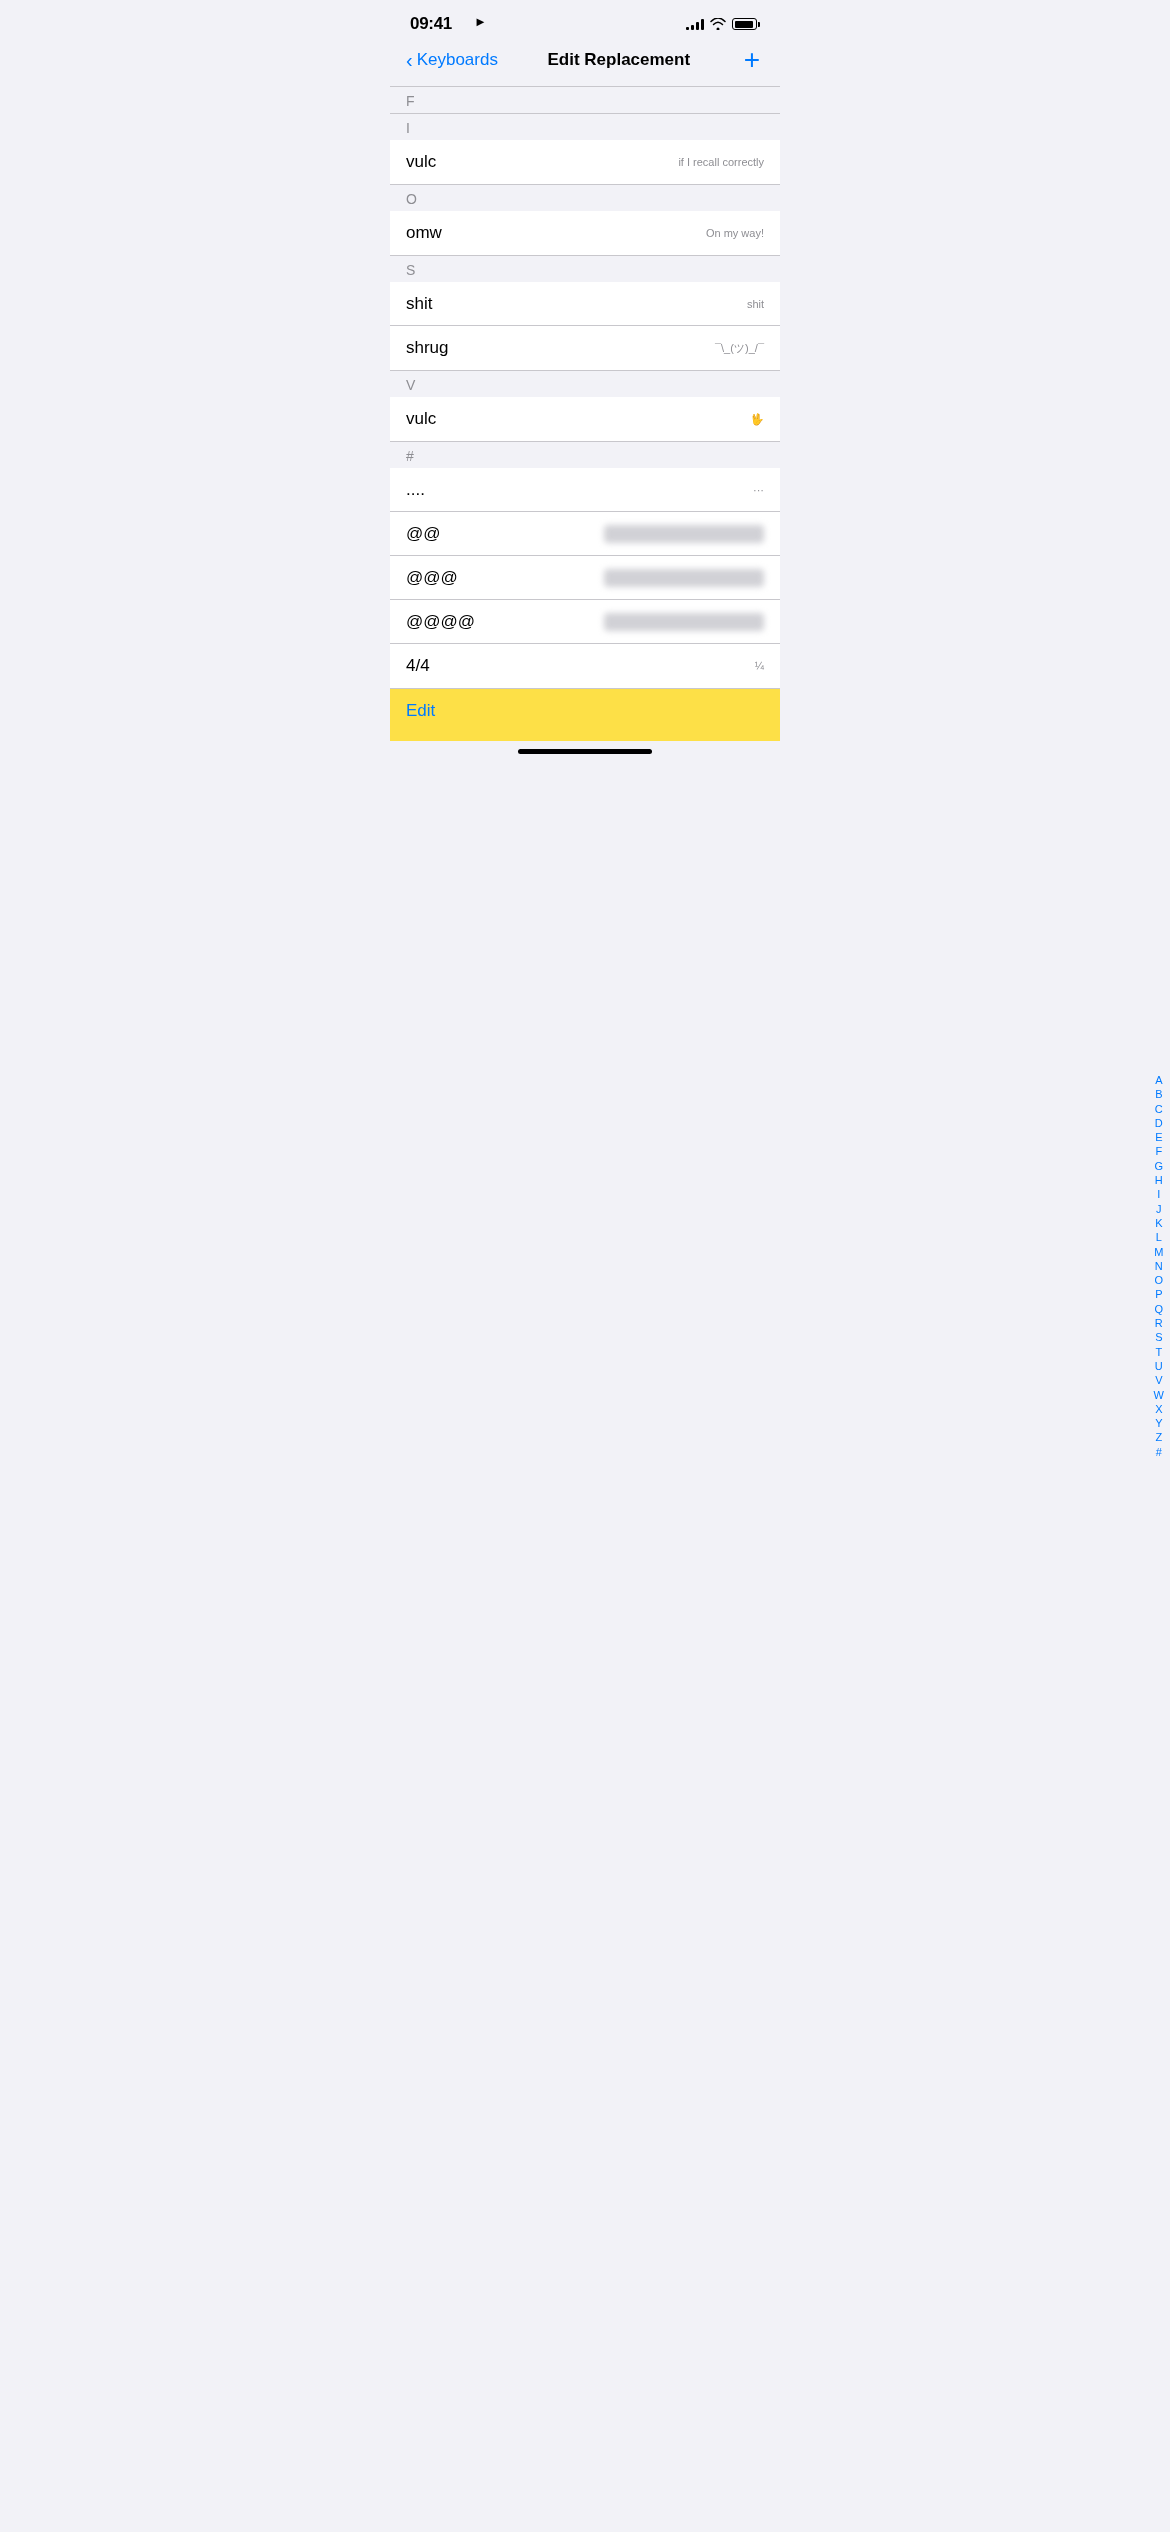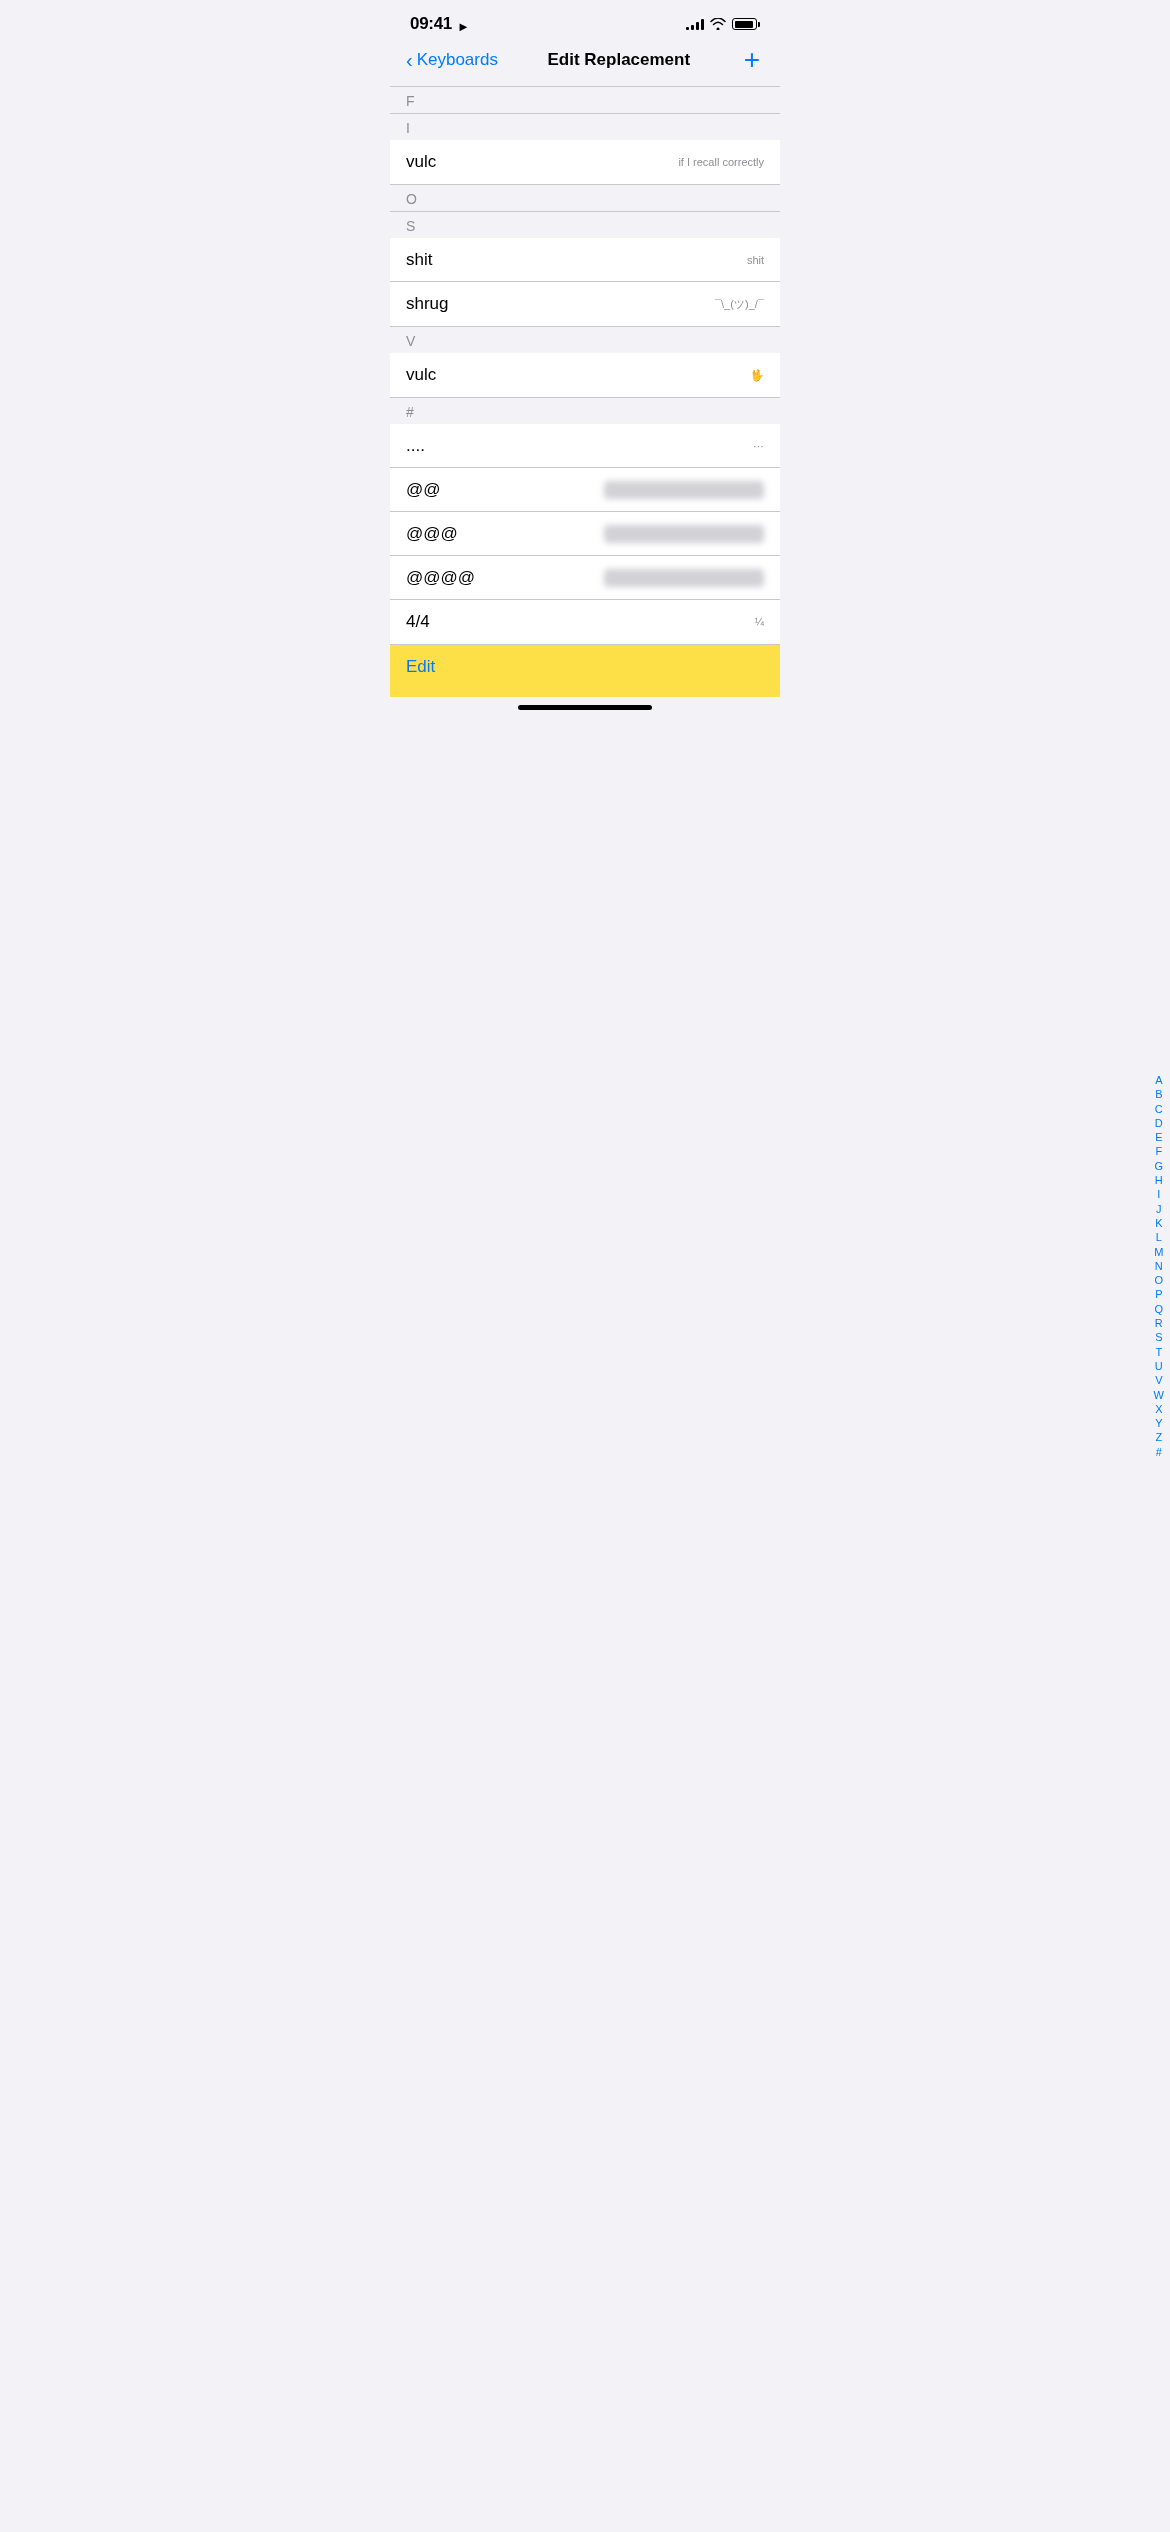--- a/index.html
+++ b/index.html
@@ -223,21 +223,21 @@
     }
 
     .nav-back-label {
       font-size: 17px;
     }
   </style>
 </head>
 <body>
 
 <div class="status-bar">
-  <div style="display:flex;align-items:flex-end;gap:5px;">
+  <div style="display:flex;align-items:flex-start;gap:22px;">
     <span class="status-time">09:41</span>
     <span style="font-size:13px;color:#000;">►</span>
   </div>
   <div class="status-icons">
     <div class="signal-bars">
       <span></span>
         <span></span>
         <span></span>
         <span></span>
     </div>
@@ -299,20 +299,26 @@
 <div>
 <div class="section-header">F</div>
     <div class="section-header">I</div>
     <div style="background: rgb(255, 255, 255);">
       <div class="list-item">
         <span class="item-shortcut">vulc</span>
         <span class="item-phrase">if I recall correctly</span>
       </div>
     </div>
     <div class="section-header">O</div>
+    <div style="background: rgb(255, 255, 255);">
+      <div class="list-item">
+        <span class="item-shortcut">omw</span>
+        <span class="item-phrase">On my way!</span>
+      </div>
+    </div>
     <div class="section-header">S</div>
     <div style="background: #14532d;">
       <div class="list-item">
         <span class="item-shortcut">shit</span>
         <span class="item-phrase">shit</span>
       </div>
       <div class="list-item">
         <span class="item-shortcut">shrug</span>
         <span class="item-phrase">¯\_(ツ)_/¯</span>
       </div>

